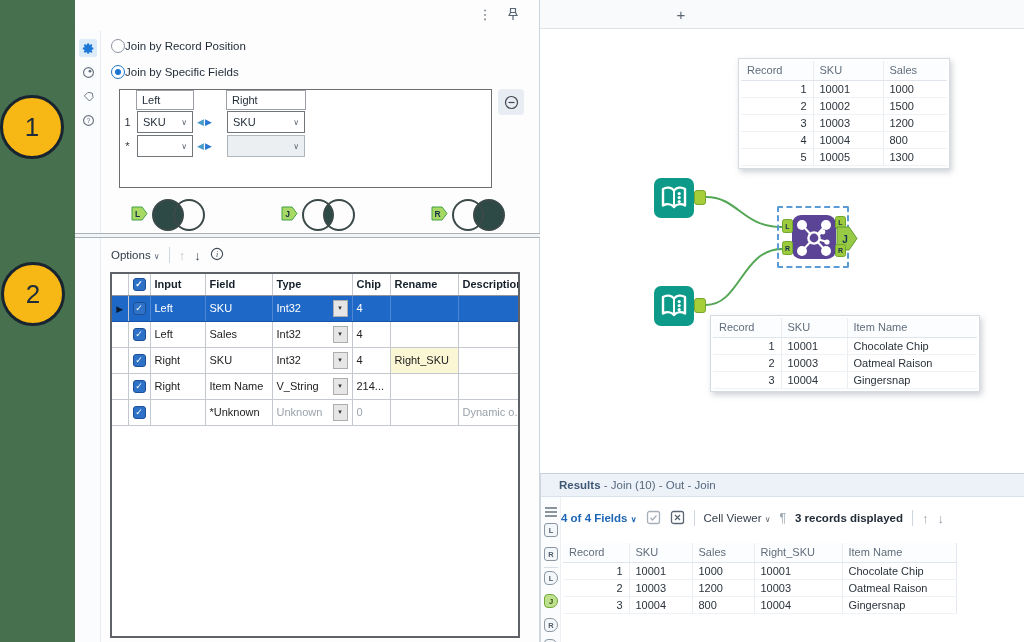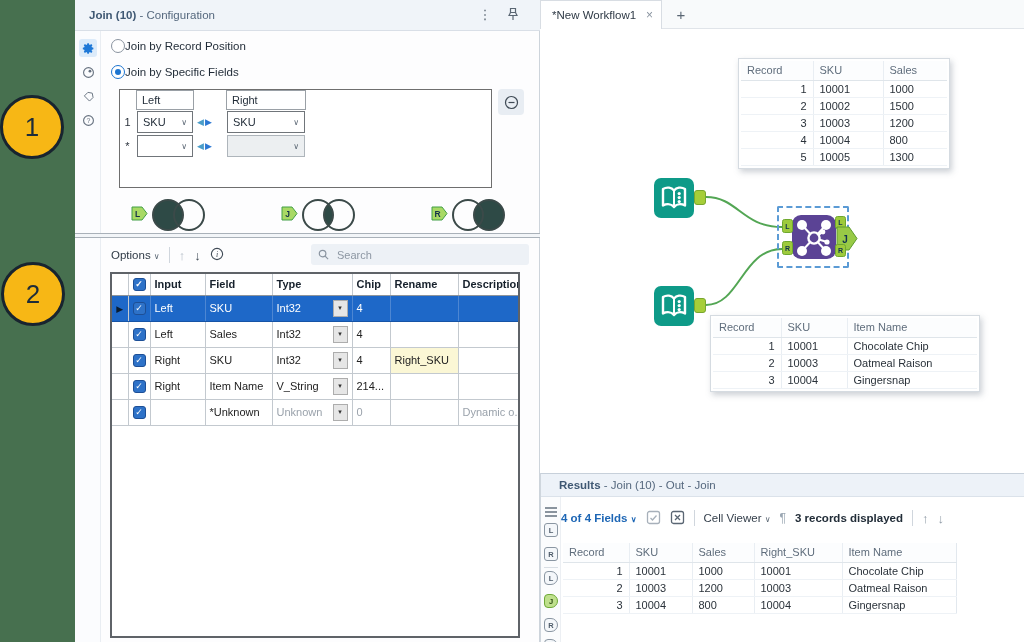--- a/index.html
+++ b/index.html
@@ -126,23 +126,20 @@
   <div id="strip" class="abs"></div>
   <div id="badge1" class="abs badge">
       <span>1</span>
     </div>
   <div id="badge2" class="abs badge">
       <span>2</span>
     </div>
 
   <div id="config" class="abs">
 
-    <div class="abs cfg-header">
-      <span><b>Join (10)</b><span> - Configuration</span></span>
-    </div>
     <div class="hdr-ico" style="right:46px;">⋮</div>
     <div class="hdr-ico" style="right:18px;">
       <svg width="12" height="14" viewBox="0 0 12 14">
           <g fill="none" stroke="#5a6673" stroke-width="1.2">
             <path d="M3.5 1.5h5v4h-5z"></path>
             <path d="M2 8.5l1.5-3h5L10 8.5H2z"></path>
             <path d="M6 8.5v4.5"></path>
           </g>
         </svg>
     </div>
@@ -289,27 +286,20 @@
     <div class="abs opt-bar">
       <span><span>Options</span> <span class="opt-chev">∨</span></span>
       <span class="tb-divider"></span>
       <span class="arrow-btn arrow-up">↑</span>
       <span class="arrow-btn arrow-dn">↓</span>
       <span><svg width="14" height="14" viewBox="0 0 14 14">
             <circle cx="7" cy="7" r="5.6" fill="none" stroke="#3f4a55" stroke-width="1.1"></circle>
             <text x="7" y="10" font-size="8" text-anchor="middle" fill="#3f4a55" font-family="Liberation Serif,serif" font-style="italic">i</text>
           </svg></span>
     </div>
-    <div class="abs search-box">
-      <svg width="11" height="11" viewBox="0 0 12 12">
-          <circle cx="5" cy="5" r="3.6" fill="none" stroke="#8a94a0" stroke-width="1.3"></circle>
-          <path d="M7.8 7.8L11 11" stroke="#8a94a0" stroke-width="1.3"></path>
-        </svg>
-      <input type="text" placeholder="Search" style="">
-    </div>
 
     <div class="abs field-grid">
       <table class="fg-table">
         <colgroup>
             <col style="width:16px">
             <col style="width:22px">
             <col style="width:55px">
             <col style="width:67px">
             <col style="width:80px">
             <col style="width:38px">
@@ -412,24 +402,20 @@
           <td></td>
           <td class="gray">Dynamic o.</td>
         </tr>
       </tbody>
         </table>
     </div>
   </div>
 
   <div id="canvas" class="abs">
     <div class="abs tabbar">
-      <div class="tab-active">
-        <span>*New Workflow1</span>
-        <span class="tab-close">×</span>
-      </div>
       <div class="tab-add">+</div>
     </div>
 
     <svg class="abs" style="left:0; top:29px; pointer-events:none;" width="484" height="444" viewBox="0 29 484 444">
       <path d="M166,197 C198,197 202,227 242,227" fill="none" stroke="#53a654" stroke-width="2"></path>
       <path d="M166,305 C200,305 202,249 242,249" fill="none" stroke="#53a654" stroke-width="2"></path>
     </svg>
 
     <div class="abs mini-table" style="left:198px; top:58px;">
       <table class="mt">

